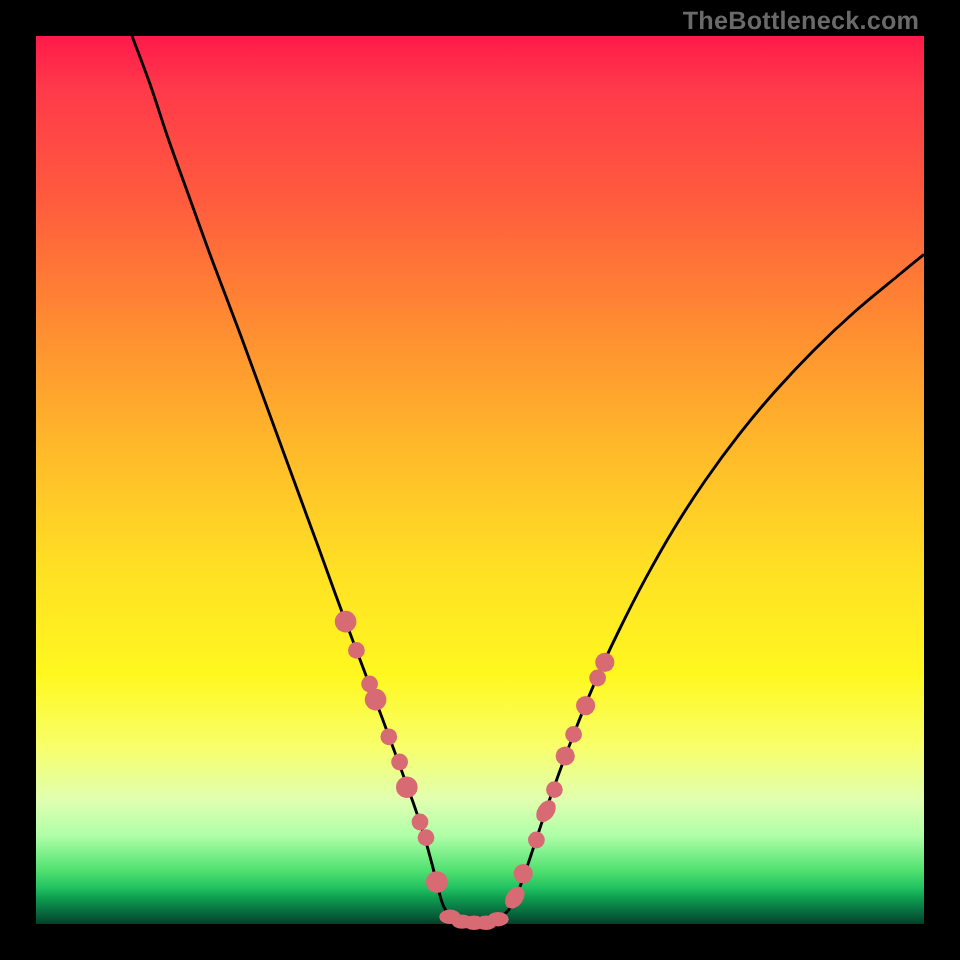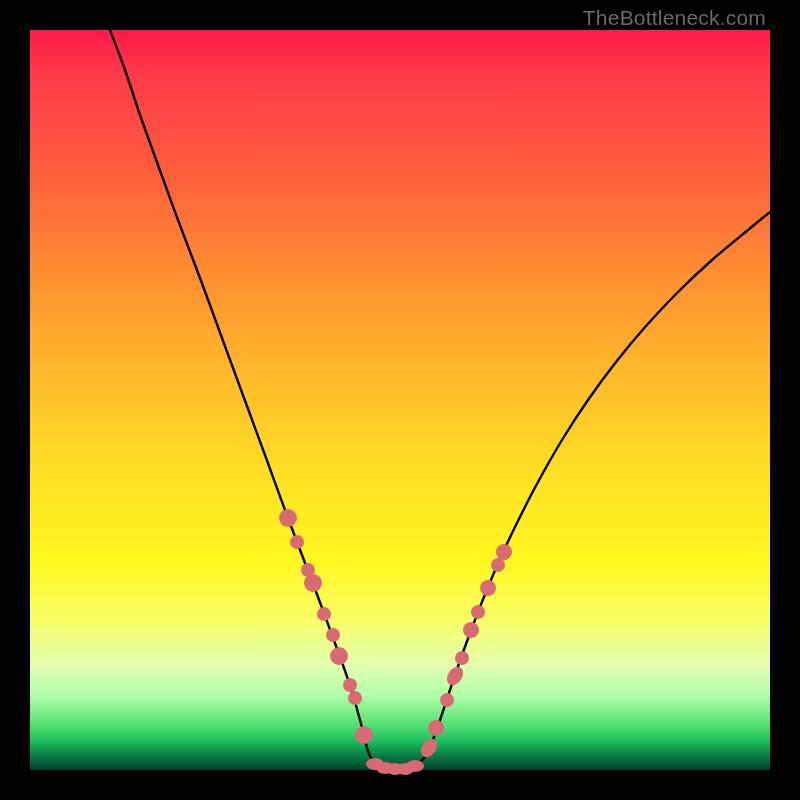--- a/index.html
+++ b/index.html
@@ -41,21 +41,21 @@
       #06603a 99%,
       #034028 100%
     );
   }
   .watermark {
     position: absolute;
     top: 6px;
     right: 34px;
     color: #6a6a6a;
     font-size: 21px;
-    font-weight: 400;
+    font-weight: 700;
     letter-spacing: 0.2px;
     user-select: none;
   }
   svg.overlay {
     position: absolute;
     left: 0;
     top: 0;
     width: 740px;
     height: 740px;
     overflow: visible;

